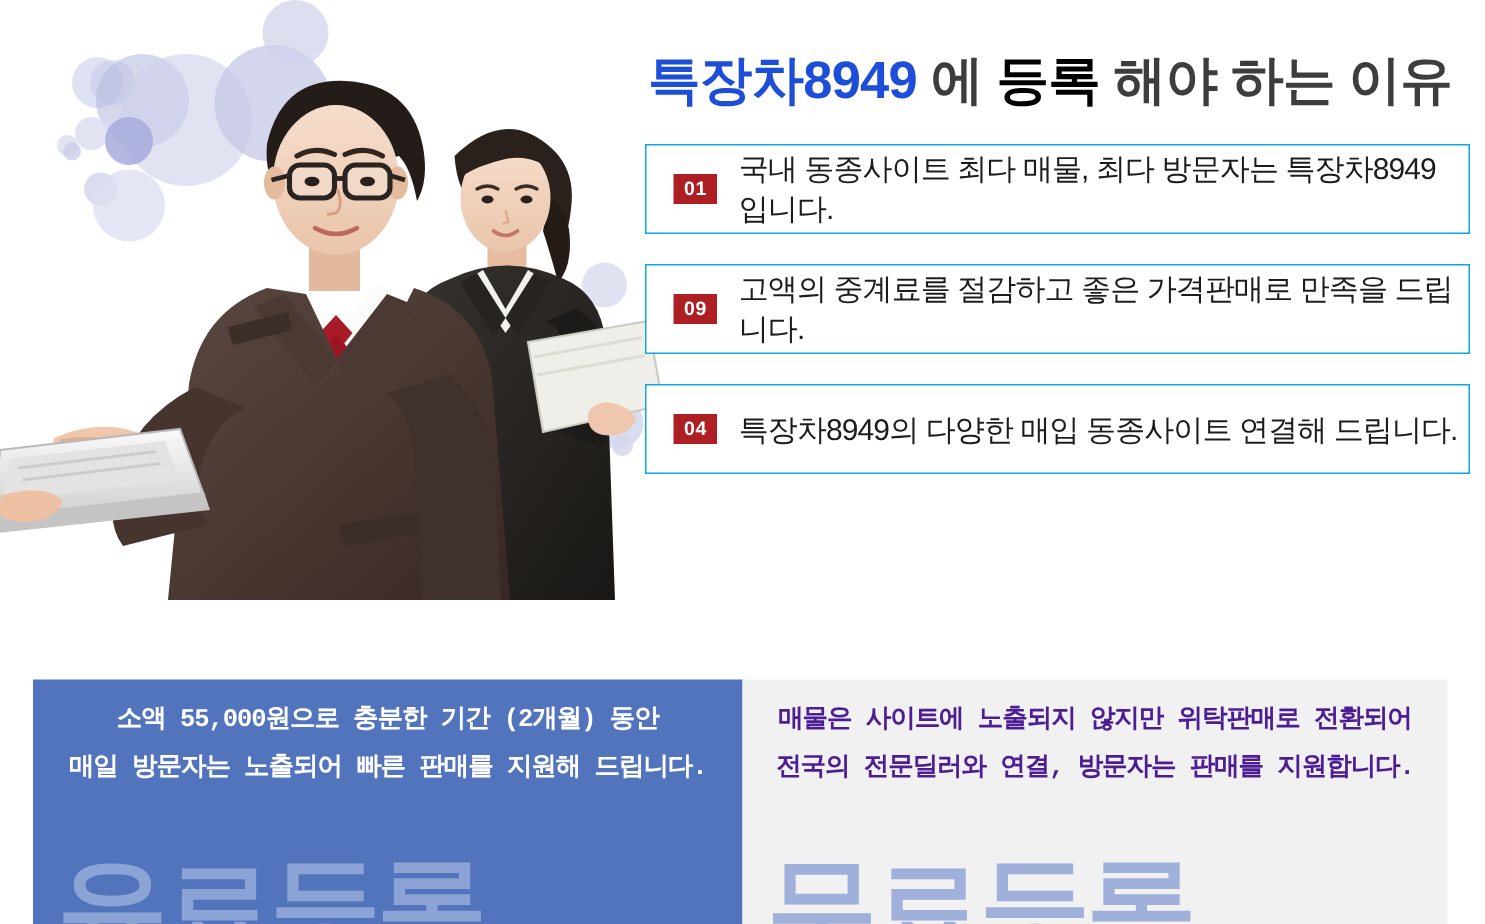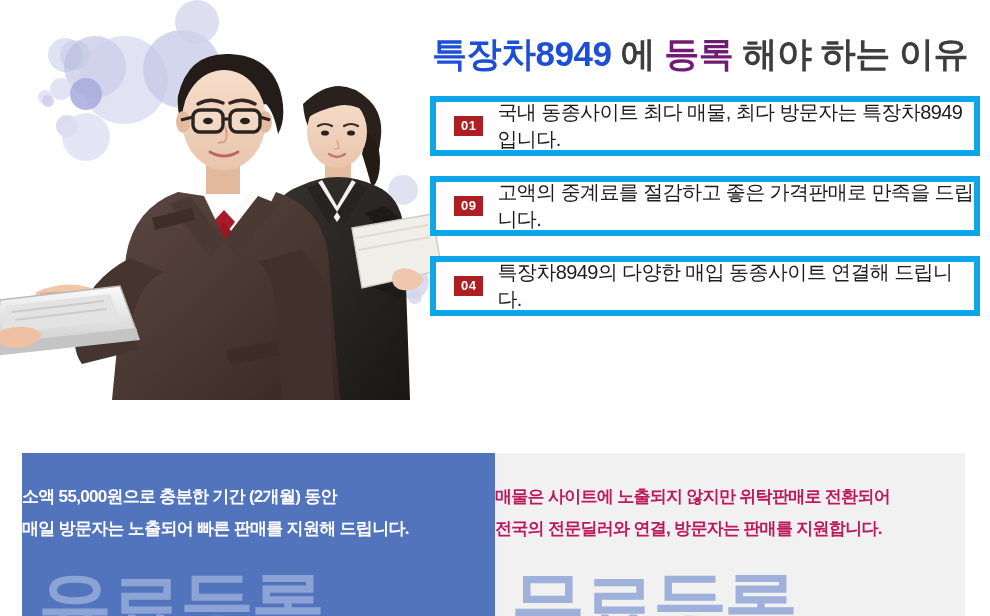--- a/index.html
+++ b/index.html
@@ -28,29 +28,29 @@
   
   #headline {
     position: absolute; left: 420px; top: 30px; width: 560px;
     text-align: center;
     font-size: 35px; font-weight: bold; line-height: 48px;
     letter-spacing: -0.5px;
     white-space: nowrap;
   }
   #headline .brand { color: #1d4ed8; }
   #headline .plain { color: #3d3d3d; }
-  #headline .accent { color: #701a75; }
+  #headline .accent { color: #000000; }
 
   
   #reasons {
     position: absolute; left: 430px; top: 96px; width: 550px;
   }
   .reason-box {
     height: 60px;
-    border: 6px solid #0ea5e9;
+    border: 1px solid #0ea5e9;
     background: #ffffff;
     margin-bottom: 20px;
     display: flex; align-items: center;
     padding-left: 18px;
   }
   .reason-badge {
     flex: 0 0 auto;
     background: #ad1f23;
     color: #ffffff;
     font-size: 13px; font-weight: bold;
@@ -71,31 +71,32 @@
     background: #5274bd;
     overflow: hidden;
   }
   #panel-free {
     position: absolute; left: 495px; top: 453px;
     width: 470px; height: 163px;
     background: #f1f1f1;
     overflow: hidden;
   }
   .panel-lines {
-    position: absolute; left: 0; top: 28px; width: 100%;
-    text-align: left;
+    position: absolute; left: 0; top: 12px; width: 100%;
+    text-align: center;
     z-index: 3;
+    font-family: Liberation Mono, monospace;
   }
   .panel-lines .line {
     font-size: 17px; line-height: 32px; letter-spacing: -0.7px;
     font-weight: bold;
     white-space: nowrap;
   }
   #panel-paid .panel-lines .line { color: #ffffff; }
-  #panel-free .panel-lines .line { color: #be185d; font-weight: bold; }
+  #panel-free .panel-lines .line { color: #4c1d95; font-weight: bold; }
 
   .watermark {
     position: absolute; left: 16px; bottom: -26px;
     font-size: 74px; font-weight: bold; letter-spacing: -3px;
     line-height: 1;
     z-index: 1;
     white-space: nowrap;
   }
   #panel-paid .watermark { color: #8ba3d5; }
   #panel-free .watermark { color: #9fb0da; }

